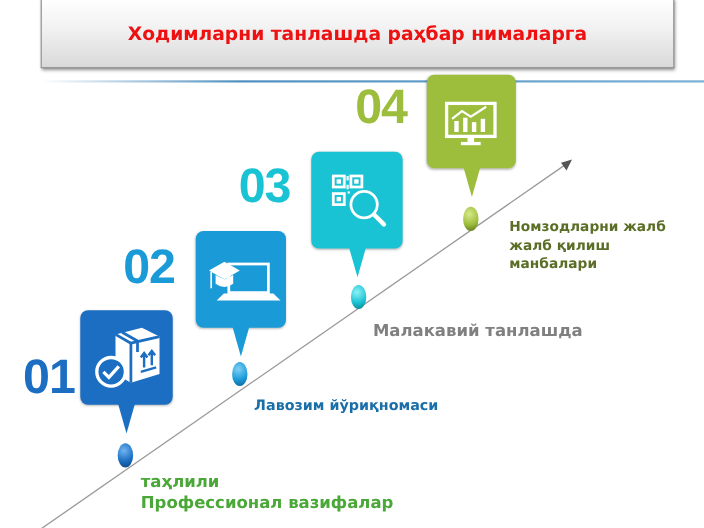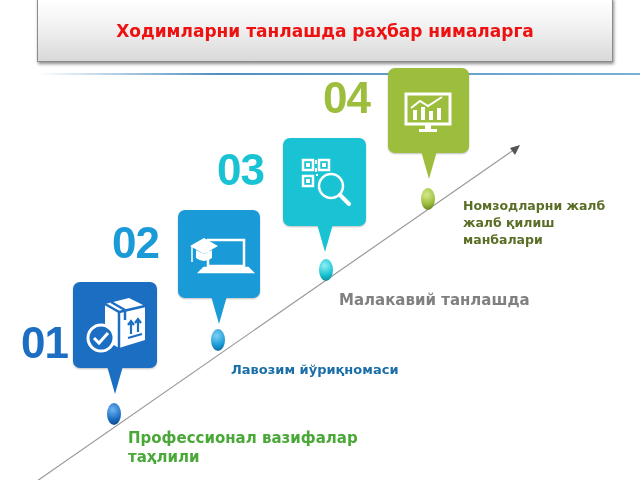--- a/index.html
+++ b/index.html
@@ -53,22 +53,22 @@
       <path d="M58 52 L58 40 M55 43 L58 39 L61 43"></path>
       <path d="M65 50 L65 38 M62 41 L65 37 L68 41"></path>
       <path d="M55 56 L69 52"></path>
     </g>
     <circle cx="28" cy="56" r="13" fill="#1b6ec2" stroke="#ffffff" stroke-width="3"></circle>
     <path d="M21 56 L26 61 L35 51" stroke="#ffffff" stroke-width="3" fill="none"></path>
   </svg>
 </div>
 <div class="bead" style="left:107px;top:403px;background:radial-gradient(circle at 40% 30%,#6fb4f0,#1b6ec2 55%,#0b3f7a);"></div>
 <div class="label" style="left:128px;top:429px;font-size:15px;line-height:19px;color:#4aa838;">
+  <div>таҳлили</div>
   <div>Профессионал вазифалар</div>
-  <div>таҳлили</div>
 </div>
 
 <div class="num" style="left:112px;top:221px;color:#1a9bd7;">02</div>
 <div class="card" style="left:178px;top:210px;width:82px;height:88px;background:#1a9bd7;">
   <div class="ptr" style="border-top-color:#1a9bd7;"></div>
   <svg width="82" height="88">
     <g stroke="#ffffff" stroke-width="2.5" fill="none">
       <rect x="30" y="30" width="36" height="26"></rect>
       <path d="M22 62 L74 62 L70 58 L26 58 Z" fill="#ffffff"></path>
     </g>

